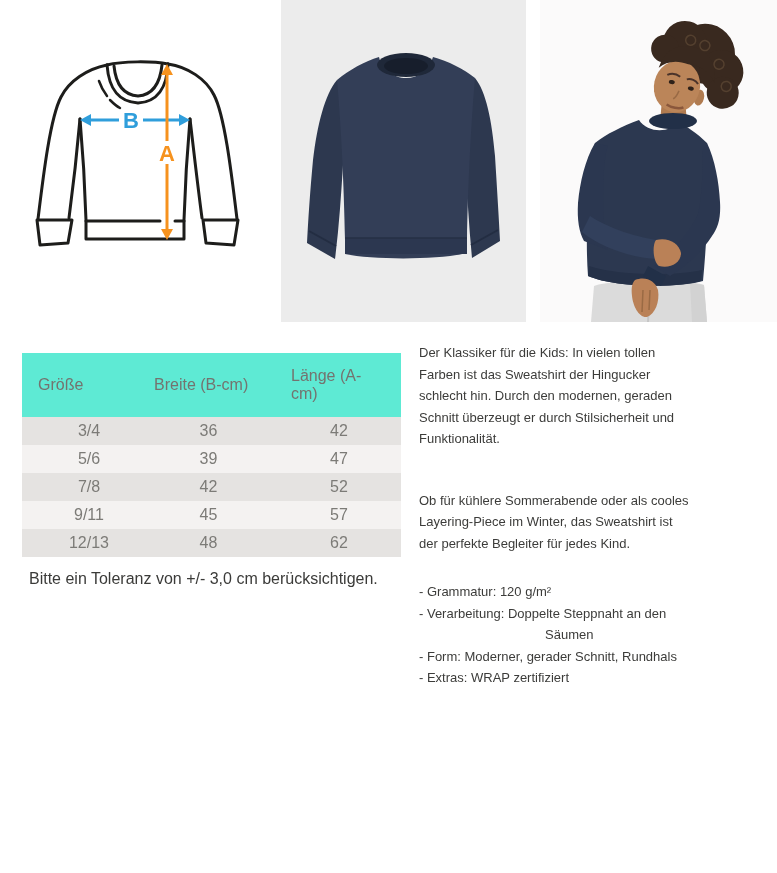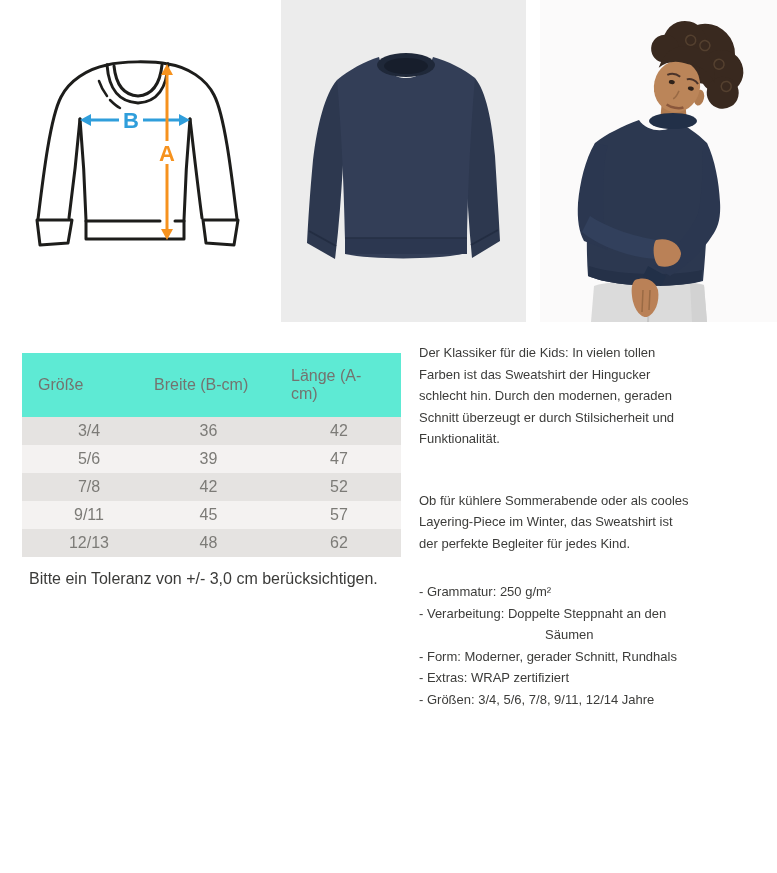--- a/index.html
+++ b/index.html
@@ -203,22 +203,21 @@
       <div class="line">schlecht hin. Durch den modernen, geraden</div>
       <div class="line">Schnitt überzeugt er durch Stilsicherheit und</div>
       <div class="line">Funktionalität.</div>
     </div>
     <div class="para2">
       <div class="line">Ob für kühlere Sommerabende oder als cooles</div>
       <div class="line">Layering-Piece im Winter, das Sweatshirt ist</div>
       <div class="line">der perfekte Begleiter für jedes Kind.</div>
     </div>
     <div class="details">
-      <div class="line">- Grammatur: 250 g/m²</div>
+      <div class="line">- Grammatur: 120 g/m²</div>
       <div class="line">- Verarbeitung: Doppelte Steppnaht an den</div>
       <div class="line indent-center">Säumen</div>
       <div class="line">- Form: Moderner, gerader Schnitt, Rundhals</div>
       <div class="line">- Extras: WRAP zertifiziert</div>
-      <div class="line">- Größen: 3/4, 5/6, 7/8, 9/11, 12/14 Jahre</div>
     </div>
   </div>
 
 </div>
 
 </body></html>

